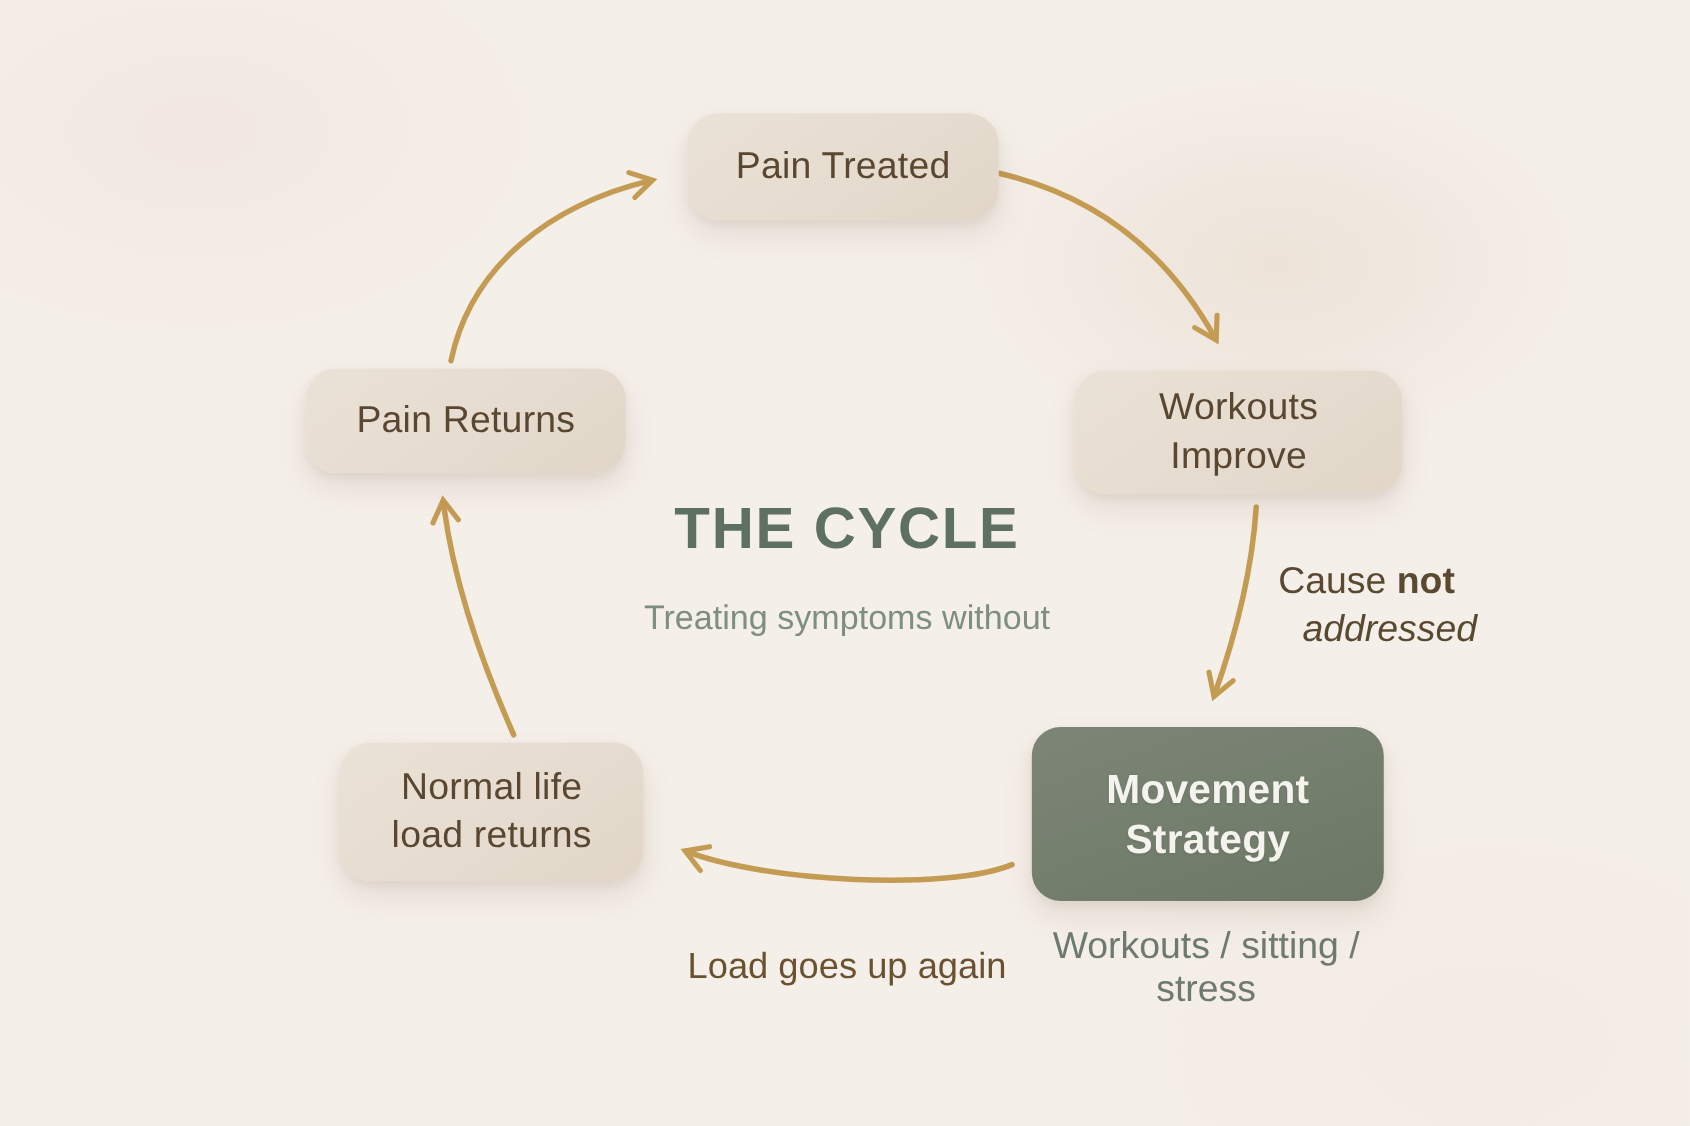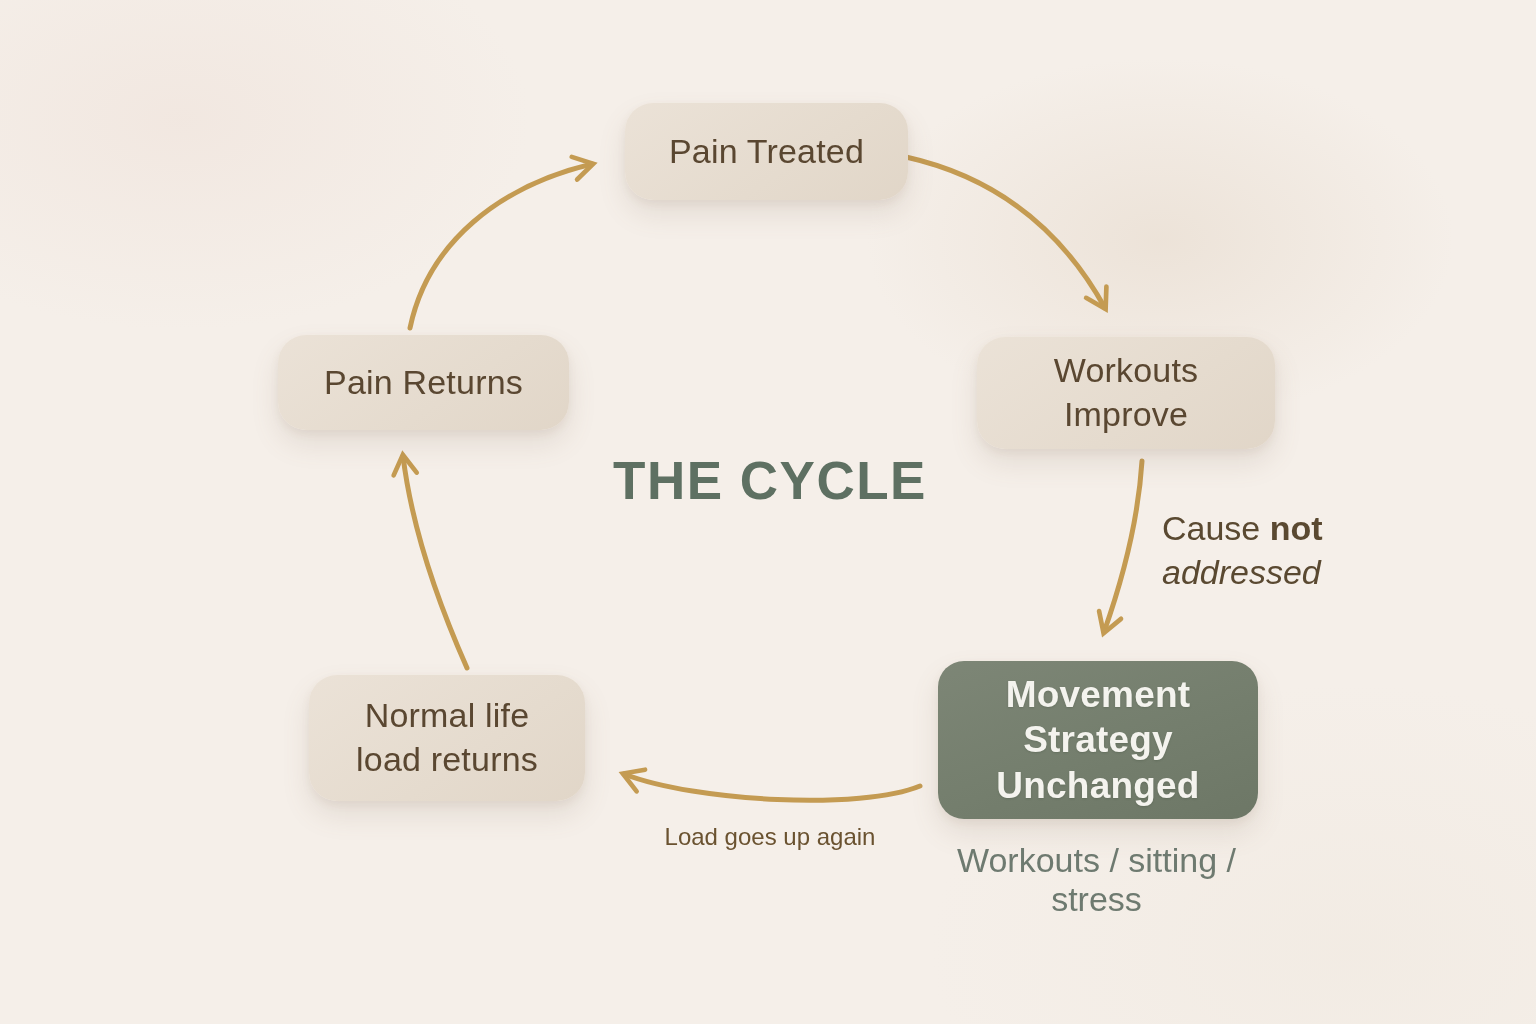--- a/index.html
+++ b/index.html
@@ -79,28 +79,28 @@
     position: absolute;
     left: 1162px;
     top: 506px;
     width: 260px;
     font-size: 34px;
     line-height: 1.3;
     color: #5A4931;
     text-align: left;
   }
   .annotation-cause .w-bold { font-weight: 700; }
-  .annotation-cause .l-italic { font-style: italic; }
+  .annotation-cause .l-italic { font-style: italic; margin-left: 22px; }
   .annotation-load {
     position: absolute;
     left: 620px;
-    top: 823px;
+    top: 859px;
     width: 300px;
     text-align: center;
-    font-size: 24px;
+    font-size: 33px;
     color: #6A5230;
   }
   .annotation-workouts {
     position: absolute;
     left: 933px;
     top: 841px;
     width: 327px;
     text-align: center;
     font-size: 34px;
     color: #6E7A70;
@@ -135,35 +135,35 @@
   </div>
 
   <div class="node beige" id="node-symptoms">
     <div class="line">Workouts</div>
     <div class="line">Improve</div>
   </div>
 
   <div class="node green" id="node-movement">
     <div class="line">Movement</div>
     <div class="line">Strategy</div>
-    <div class="line">Unchanged</div>
   </div>
 
   <div class="node beige" id="node-normal-life">
     <div class="line">Normal life</div>
     <div class="line">load returns</div>
   </div>
 
   <div class="node beige" id="node-pain-returns">
     <div class="line">Pain Returns</div>
   </div>
 
   <div class="center-text">
     <div class="center-title">THE CYCLE</div>
     <div class="center-sub">
+      <div>Treating symptoms without</div>
     </div>
   </div>
 
   <div class="annotation-cause">
     <div><span>Cause </span><span class="w-bold">not</span></div>
     <div class="l-italic">addressed</div>
   </div>
 
   <div class="annotation-load">Load goes up again</div>
 

